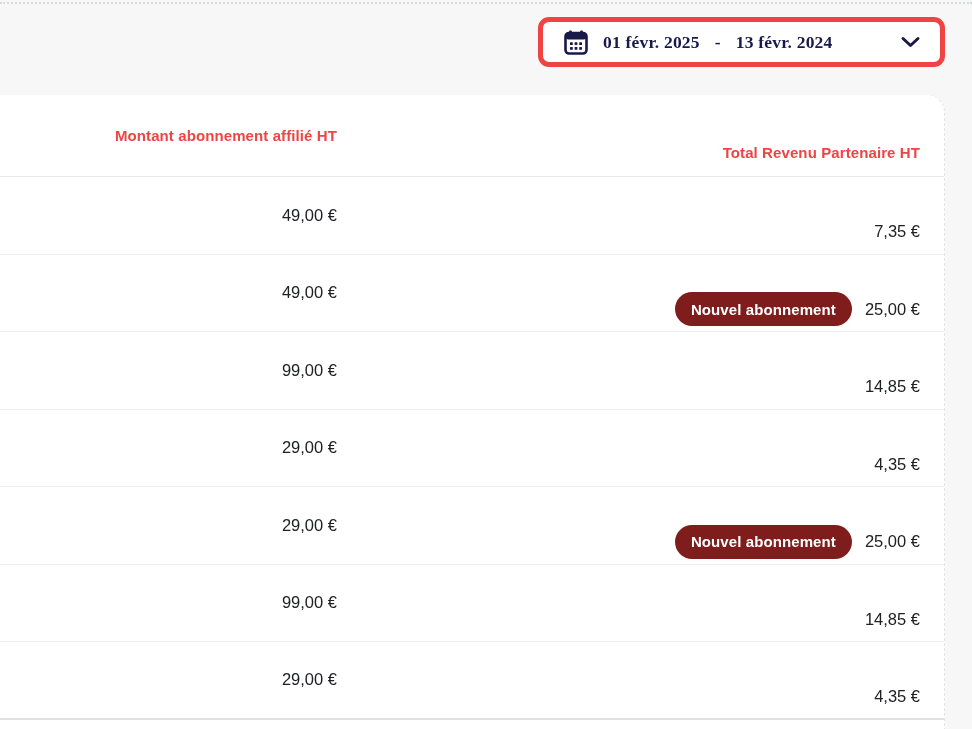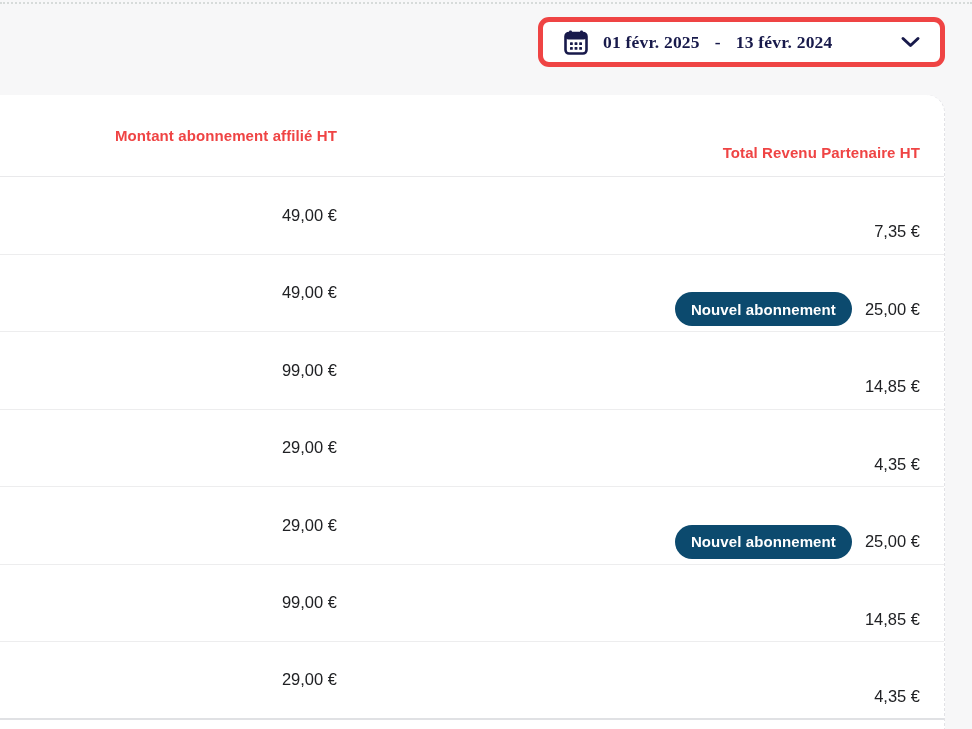--- a/index.html
+++ b/index.html
@@ -82,21 +82,21 @@
     align-items: center;
     justify-content: flex-end;
     gap: 13px;
   }
   .badge {
     display: inline-flex;
     align-items: center;
     height: 34px;
     padding: 0 16px;
     border-radius: 17px;
-    background: #0c4a6e;
+    background: #7f1d1d;
     color: #ffffff;
     font-size: 15px;
     font-weight: 600;
     letter-spacing: 0.1px;
     white-space: nowrap;
   }
 </style>
 </head>
 <body>
 

